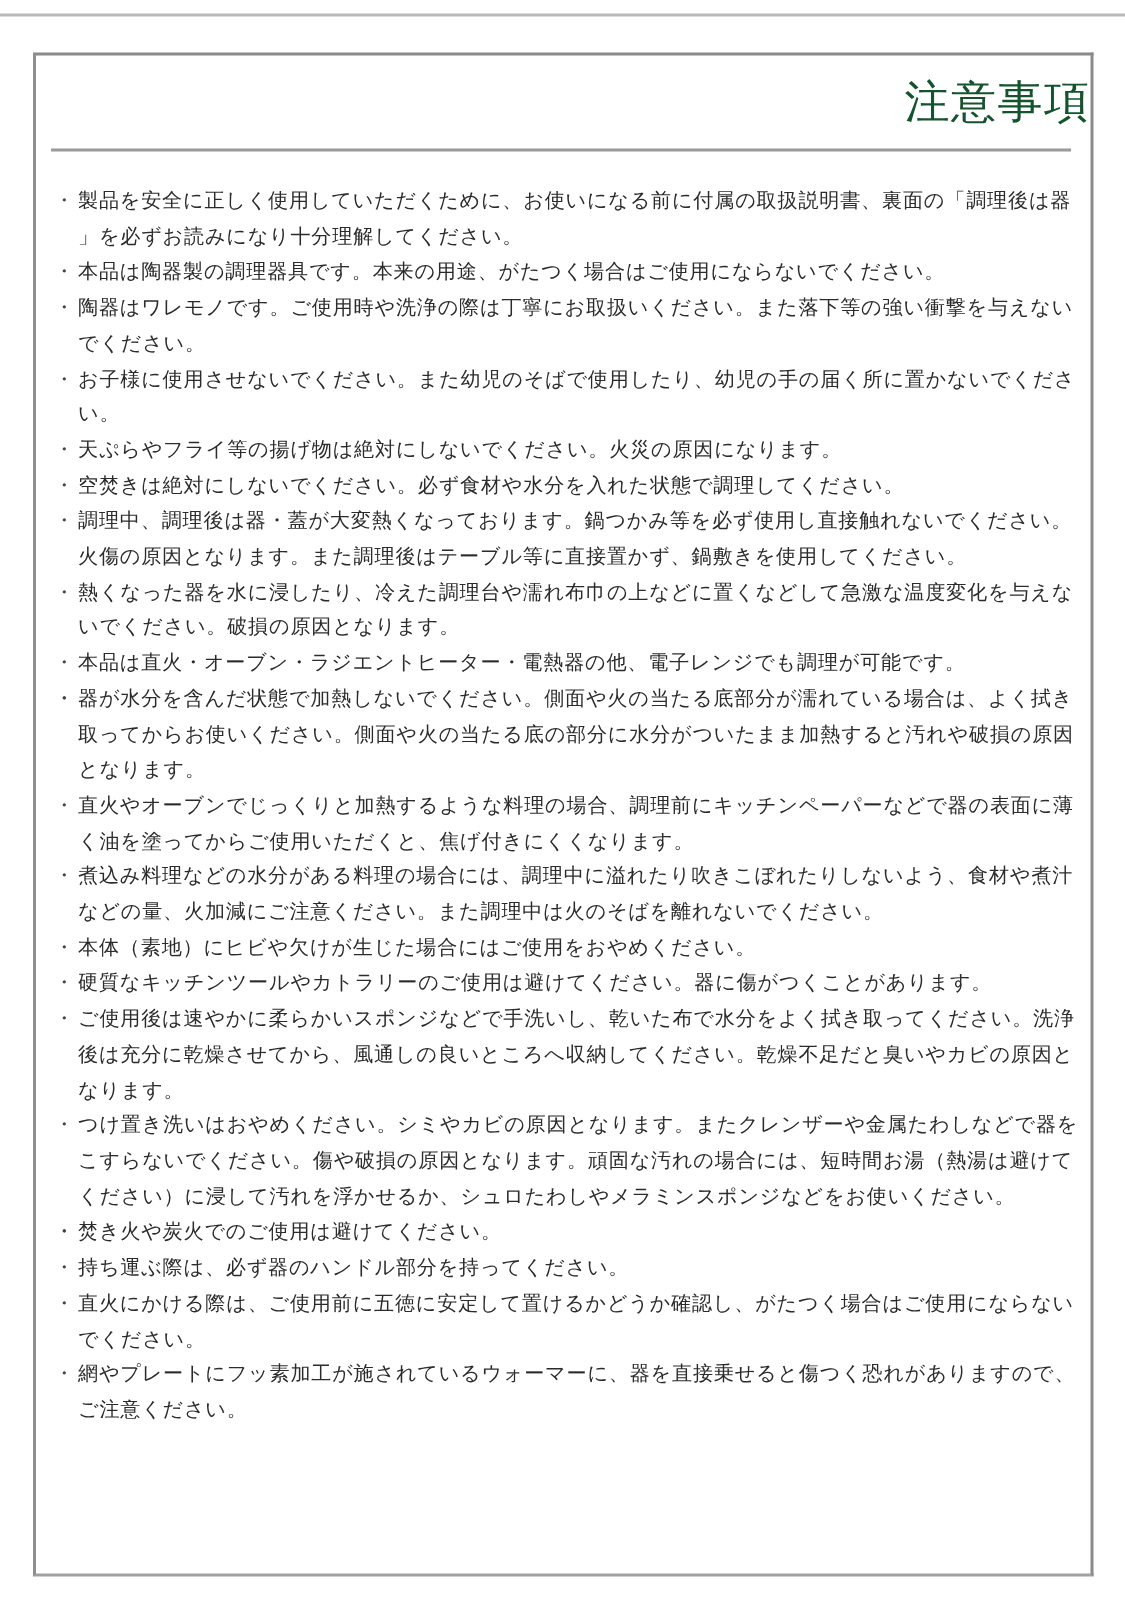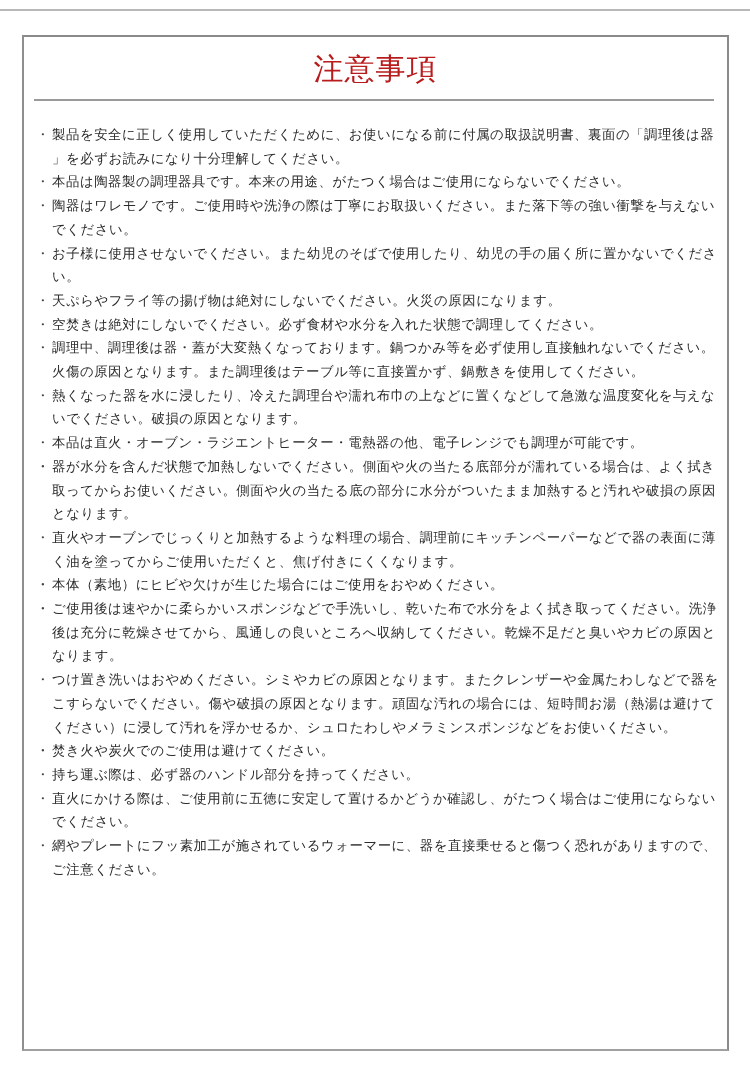--- a/index.html
+++ b/index.html
@@ -33,25 +33,25 @@
       border-left-color: #8f8f8f;
       border-bottom-color: #a0a0a0;
       background: #ffffff;
       box-sizing: content-box;
     }
     .title {
       position: absolute;
       left: 0;
       right: 0;
       top: 12px;
-      text-align: center;
+      text-align: right;
       font-family: "DejaVu Serif", "Liberation Serif", serif;
       font-size: 30px;
       letter-spacing: 1px;
-      color: #b91c1c;
+      color: #14532d;
       line-height: 40px;
     }
     .title-rule {
       position: absolute;
       left: 10px;
       width: 680px;
       top: 62px;
       height: 0;
       border-top: 2px solid #9a9a9a;
     }
@@ -98,23 +98,23 @@
     <li class="item"><span class="bullet">・</span><span>陶器はワレモノです。ご使用時や洗浄の際は丁寧にお取扱いください。また落下等の強い衝撃を与えないでください。</span></li>
     <li class="item"><span class="bullet">・</span><span>お子様に使用させないでください。また幼児のそばで使用したり、幼児の手の届く所に置かないでください。</span></li>
     <li class="item"><span class="bullet">・</span><span>天ぷらやフライ等の揚げ物は絶対にしないでください。火災の原因になります。</span></li>
     <li class="item"><span class="bullet">・</span><span>空焚きは絶対にしないでください。必ず食材や水分を入れた状態で調理してください。</span></li>
     <li class="item"><span class="bullet">・</span><span>調理中、調理後は器・蓋が大変熱くなっております。鍋つかみ等を必ず使用し直接触れないでください。火傷の原因となります。また調理後はテーブル等に直接置かず、鍋敷きを使用してください。</span></li>
     <li class="item"><span class="bullet">・</span><span>熱くなった器を水に浸したり、冷えた調理台や濡れ布巾の上などに置くなどして急激な温度変化を与えないでください。破損の原因となります。</span></li>
     <li class="item"><span class="bullet">・</span><span>本品は直火・オーブン・ラジエントヒーター・電熱器の他、電子レンジでも調理が可能です。</span></li>
     <li class="item"><span class="bullet">・</span></li>
     <li class="item"><span class="bullet">・</span><span>器が水分を含んだ状態で加熱しないでください。側面や火の当たる底部分が濡れている場合は、よく拭き取ってからお使いください。側面や火の当たる底の部分に水分がついたまま加熱すると汚れや破損の原因となります。</span></li>
     <li class="item"><span class="bullet">・</span><span>直火やオーブンでじっくりと加熱するような料理の場合、調理前にキッチンペーパーなどで器の表面に薄く油を塗ってからご使用いただくと、焦げ付きにくくなります。</span></li>
-    <li class="item"><span class="bullet">・</span></li>
+    <li class="item"><span class="bullet">・</span><span>煮込み料理などの水分がある料理の場合には、調理中に溢れたり吹きこぼれたりしないよう、食材や煮汁などの量、火加減にご注意ください。また調理中は火のそばを離れないでください。</span></li>
     <li class="item"><span class="bullet">・</span><span>本体（素地）にヒビや欠けが生じた場合にはご使用をおやめください。</span></li>
-    <li class="item"><span class="bullet">・</span></li>
+    <li class="item"><span class="bullet">・</span><span>硬質なキッチンツールやカトラリーのご使用は避けてください。器に傷がつくことがあります。</span></li>
     <li class="item"><span class="bullet">・</span><span>ご使用後は速やかに柔らかいスポンジなどで手洗いし、乾いた布で水分をよく拭き取ってください。洗浄後は充分に乾燥させてから、風通しの良いところへ収納してください。乾燥不足だと臭いやカビの原因となります。</span></li>
     <li class="item"><span class="bullet">・</span><span>つけ置き洗いはおやめください。シミやカビの原因となります。またクレンザーや金属たわしなどで器をこすらないでください。傷や破損の原因となります。頑固な汚れの場合には、短時間お湯（熱湯は避けてください）に浸して汚れを浮かせるか、シュロたわしやメラミンスポンジなどをお使いください。</span></li>
     <li class="item"><span class="bullet">・</span></li>
     <li class="item"><span class="bullet">・</span><span>焚き火や炭火でのご使用は避けてください。</span></li>
     <li class="item"><span class="bullet">・</span><span>持ち運ぶ際は、必ず器のハンドル部分を持ってください。</span></li>
     <li class="item"><span class="bullet">・</span><span>直火にかける際は、ご使用前に五徳に安定して置けるかどうか確認し、がたつく場合はご使用にならないでください。</span></li>
     <li class="item"><span class="bullet">・</span><span>網やプレートにフッ素加工が施されているウォーマーに、器を直接乗せると傷つく恐れがありますので、ご注意ください。</span></li>
   </ul>
 </div>
 

